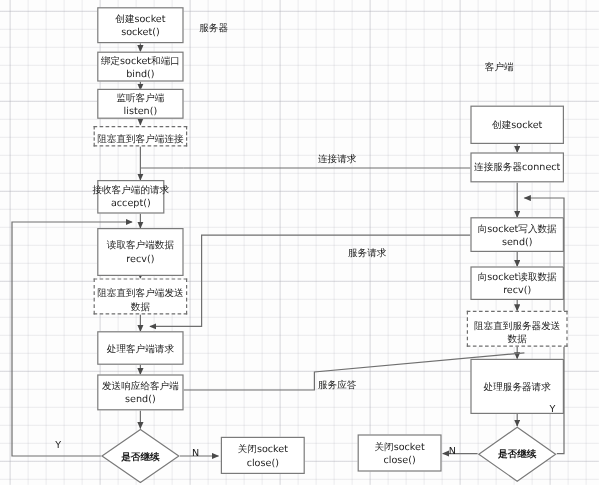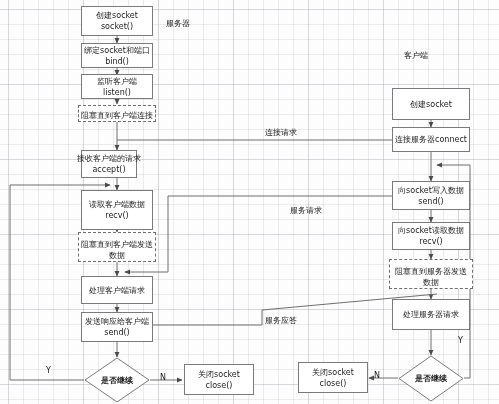--- a/index.html
+++ b/index.html
@@ -200,21 +200,21 @@
   <div class="box" style="left:392px;top:222px;width:78px;height:28px;">
     <span class="ln">向socket读取数据</span>
     <span class="ln">recv()</span>
   </div>
 
   <div class="box dashed" style="left:389px;top:259px;width:84px;height:30px;">
     <span class="ln">阻塞直到服务器发送</span>
     <span class="ln">数据</span>
   </div>
 
-  <div class="box" style="left:392px;top:299px;width:78px;height:31px;">
+  <div class="box" style="left:392px;top:299px;width:78px;height:46px;">
     <span class="ln">处理服务器请求</span>
   </div>
 
   <div class="diamond" style="left:398px;top:355px;width:66px;height:47px;">
     <svg class="shape" viewBox="0 0 66 47" xmlns="http://www.w3.org/2000/svg">
       <polygon points="33,1 65,23.5 33,46 1,23.5" fill="#ffffff" stroke="#7a7a7a" stroke-width="1"></polygon>
     </svg>
     <div class="txt">是否继续</div>
   </div>
 

